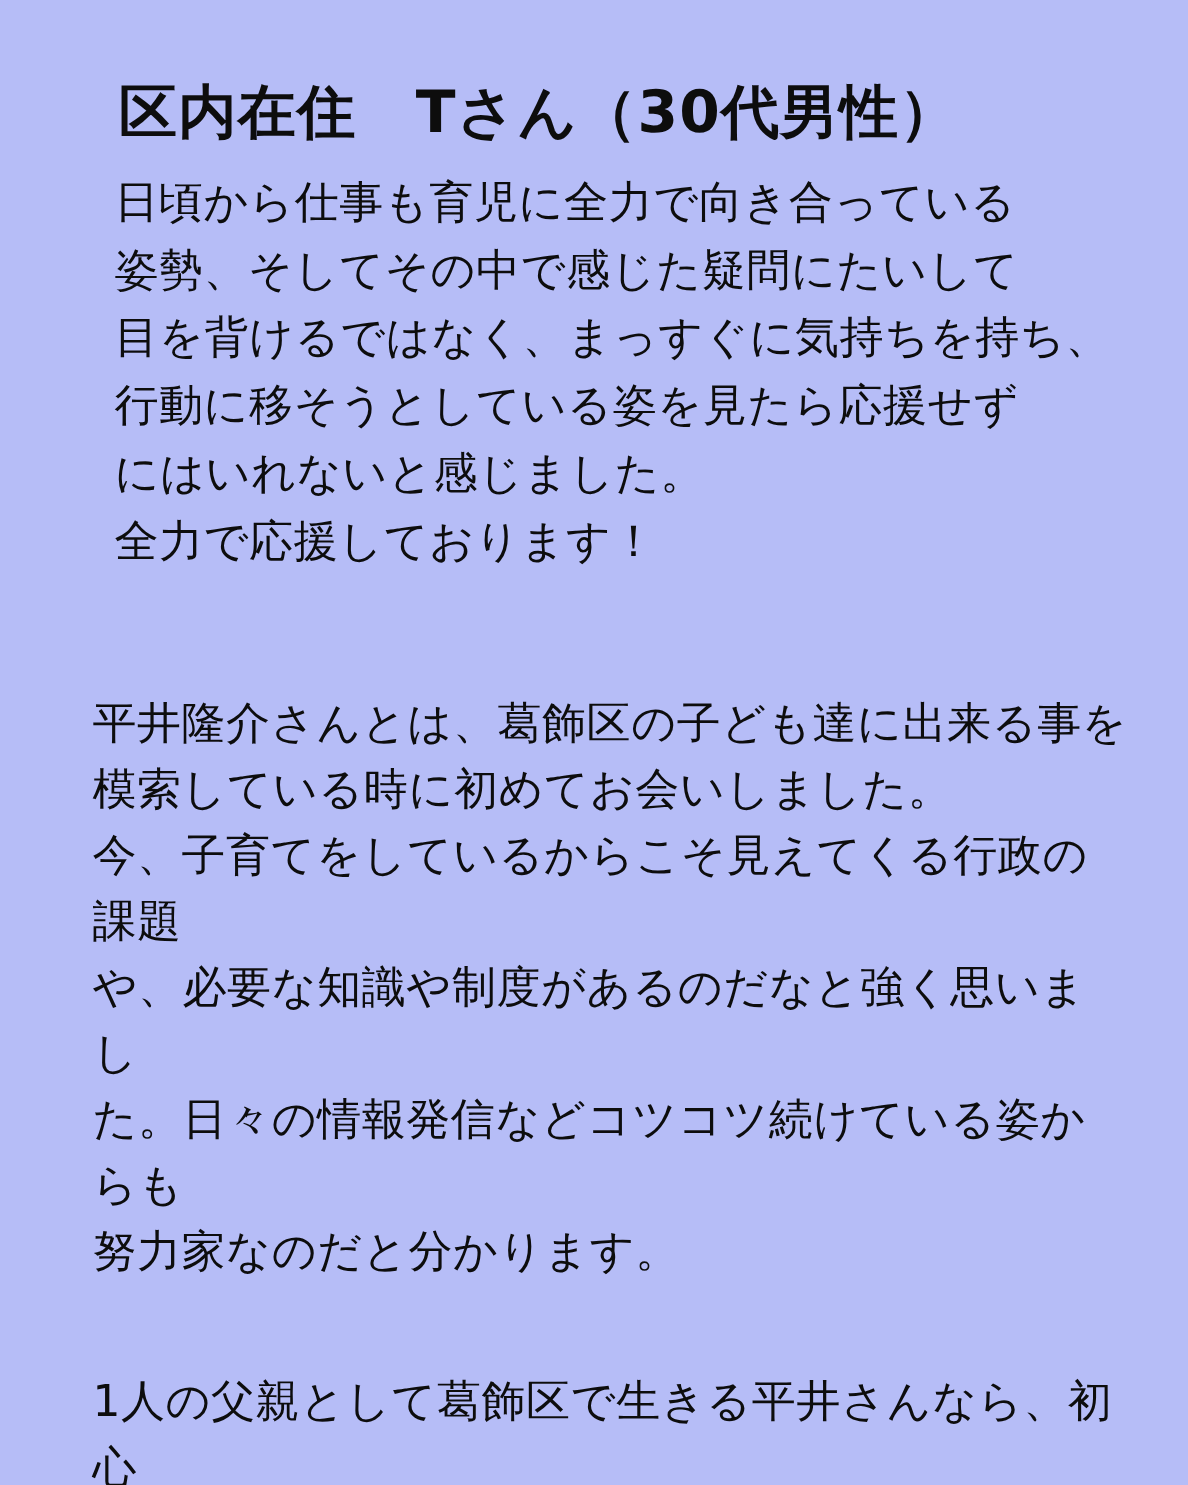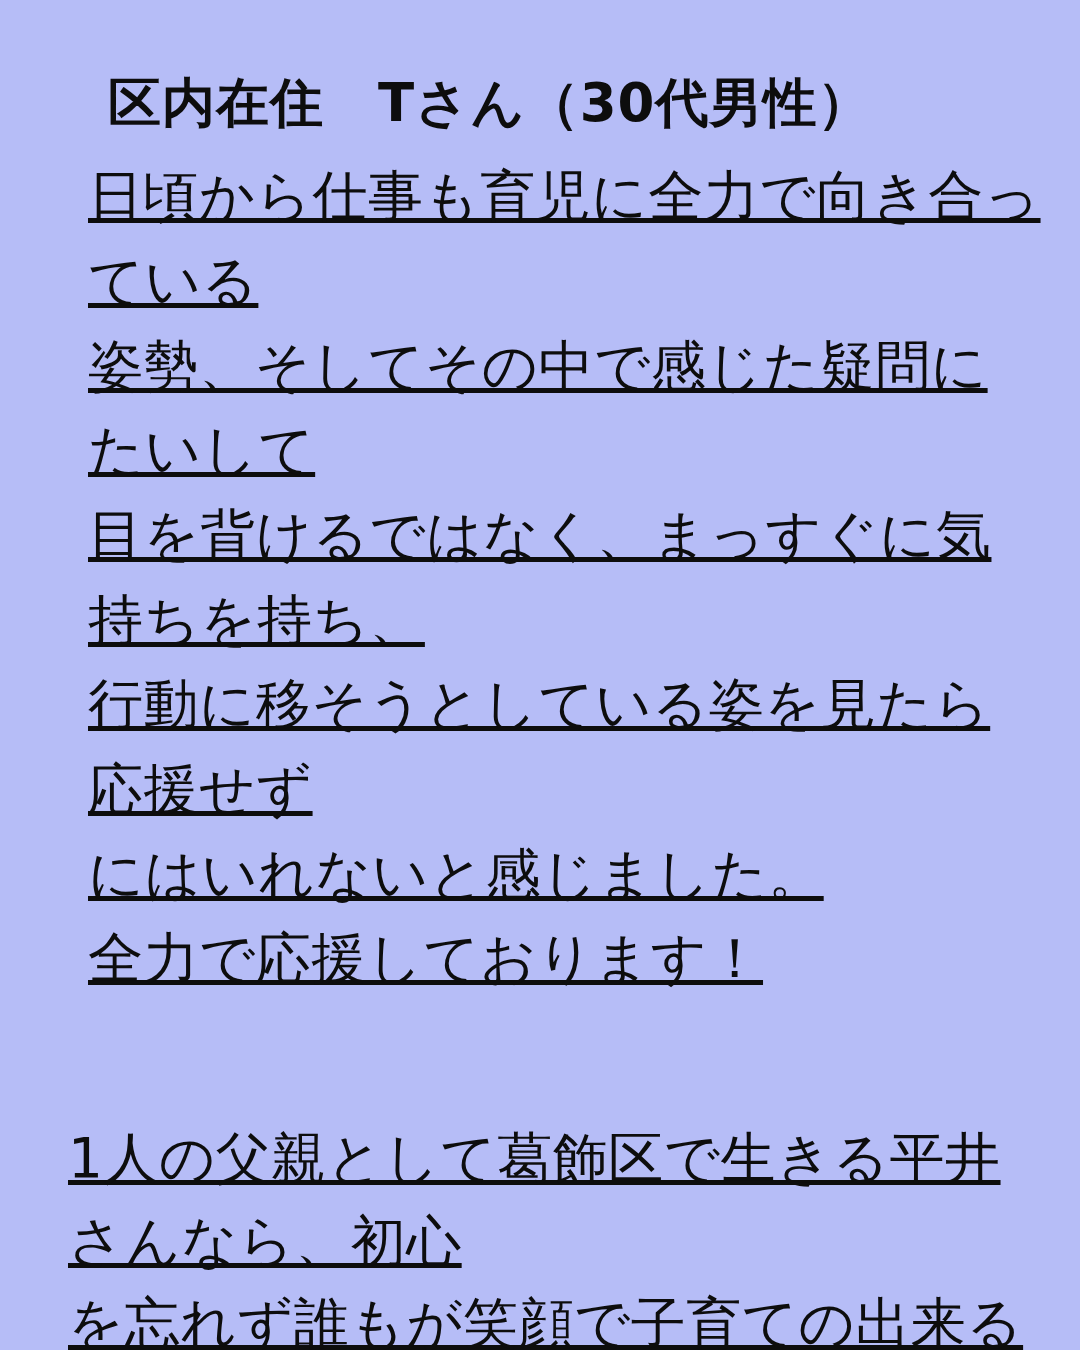--- a/index.html
+++ b/index.html
@@ -29,27 +29,26 @@
     font-weight: 700;
     letter-spacing: 1px;
     line-height: 1.25;
     margin: 0 0 18px 0;
     padding-left: 70px;
   }
   .heading-2 {
     padding-left: 72px;
   }
   .body-text {
-    font-size: 55px;
+    font-size: 40px;
     font-weight: 400;
     line-height: 1.54;
     letter-spacing: 0.5px;
-    margin: 0;
+    margin: 16px;
     white-space: pre-line;
-    text-decoration: underline;
   }
   .body-1 {
     padding-left: 50px;
   }
   .body-2 {
     padding-left: 30px;
     line-height: 1.5;
   }
   .block-gap {
     height: 72px;
@@ -69,20 +68,26 @@
 姿勢、そしてその中で感じた疑問にたいして
 目を背けるではなく、まっすぐに気持ちを持ち、
 行動に移そうとしている姿を見たら応援せず
 にはいれないと感じました。
 全力で応援しております！</p>
   </section>
 
   <div class="block-gap"></div>
 
   <section class="testimonial">
+    <p class="body-text body-2">平井隆介さんとは、葛飾区の子ども達に出来る事を
+模索している時に初めてお会いしました。
+今、子育てをしているからこそ見えてくる行政の課題
+や、必要な知識や制度があるのだなと強く思いまし
+た。日々の情報発信などコツコツ続けている姿からも
+努力家なのだと分かります。</p>
     <div class="para-gap"></div>
     <p class="body-text body-2">1人の父親として葛飾区で生きる平井さんなら、初心
 を忘れず誰もが笑顔で子育ての出来る葛飾区にしてく
 れると確信しています。
 応援しています！</p>
   </section>
 
 </div>
 
 </body></html>

